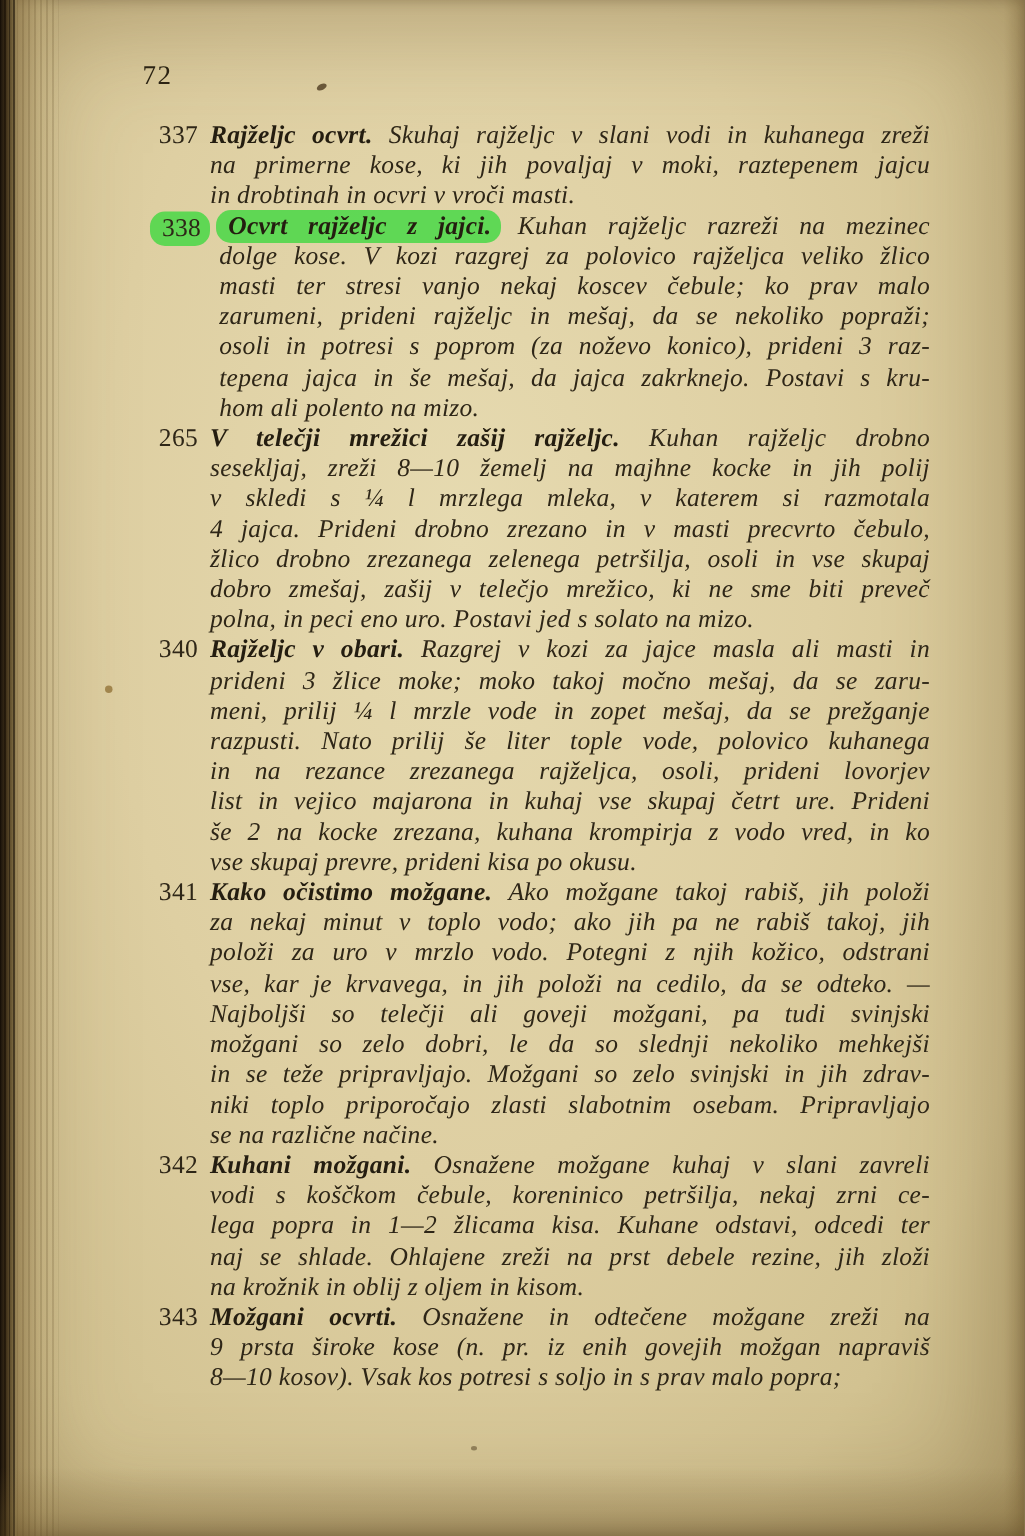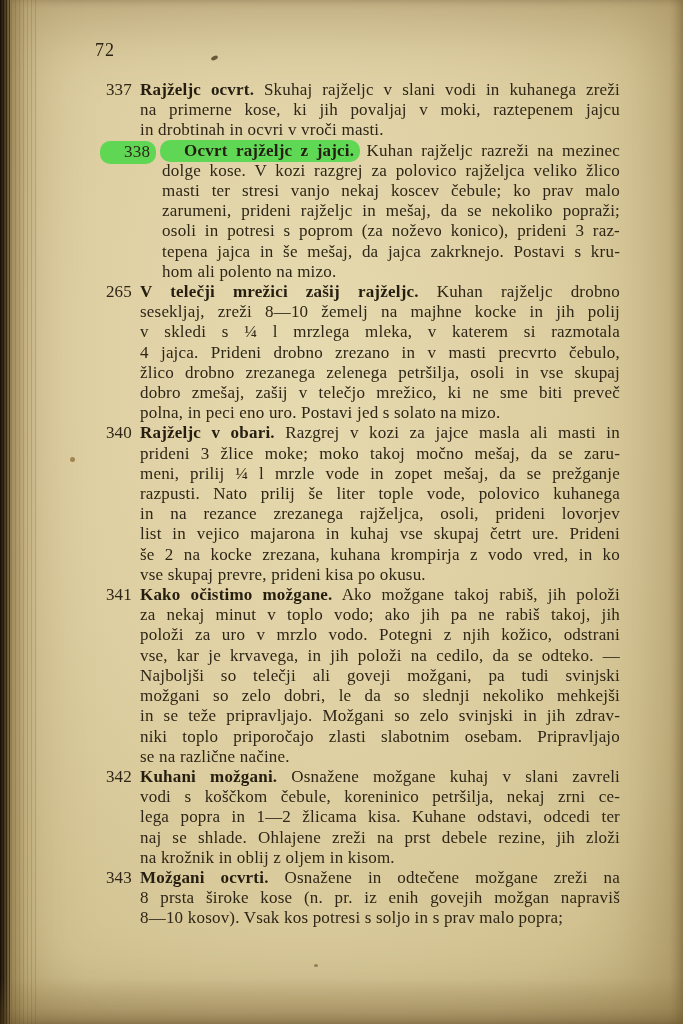--- a/index.html
+++ b/index.html
@@ -39,31 +39,31 @@
     position:absolute;left:62px;top:80px;width:558px;
     font-size:17px;line-height:20.2px;letter-spacing:0.2px;
   }
   .entry{display:flex;}
   .num{
     flex:0 0 30px;text-align:right;
     color:#2e2617;
     margin-left:40px;
   }
   .num-text{display:inline-block;}
-  .body{flex:1 1 auto;margin-left:8px;}
+  .body{flex:1 1 auto;margin-left:8px;font-style:italic;}
   .line{
     text-align:justify;text-align-last:justify;
     white-space:normal;
   }
   .line.last{text-align-last:left;}
   .title{font-weight:bold;color:#241d10;}
   .hl{
     background:rgba(62,216,64,0.80);
     border-radius:10px;
-    padding:1px 6px 2px 24px;
+    padding:1px 6px 2px 8px;
     margin:0 -2px;
     box-decoration-break:clone;
   }
   .speck{position:absolute;background:#4d3b20;border-radius:50%;}
   .speck-a{left:211px;top:56px;width:7px;height:4px;transform:rotate(-25deg);opacity:.8;}
   .speck-b{left:70px;top:457px;width:5px;height:5px;background:#8e6d31;opacity:.75;}
   .speck-c{left:314px;top:964px;width:4px;height:3px;opacity:.5;}
 </style>
 </head>
 <body>
@@ -142,21 +142,21 @@
           <div class="line">vodi s koščkom čebule, koreninico petršilja, nekaj zrni ce-</div>
           <div class="line">lega popra in 1—2 žlicama kisa. Kuhane odstavi, odcedi ter</div>
           <div class="line">naj se shlade. Ohlajene zreži na prst debele rezine, jih zloži</div>
           <div class="line last">na krožnik in oblij z oljem in kisom.</div>
         </div>
       </div>
       <div class="entry">
         <div class="num"><span class="num-text">343</span></div>
         <div class="body">
           <div class="line"><span class="title">Možgani ocvrti.</span> Osnažene in odtečene možgane zreži na</div>
-          <div class="line">8 prsta široke kose (n. pr. iz enih govejih možgan napraviš</div>
+          <div class="line">9 prsta široke kose (n. pr. iz enih govejih možgan napraviš</div>
           <div class="line last">8—10 kosov). Vsak kos potresi s soljo in s prav malo popra;</div>
         </div>
       </div>
     </div>
 
   <div class="speck speck-a"></div>
   <div class="speck speck-b"></div>
   <div class="speck speck-c"></div>
 </div>
 

